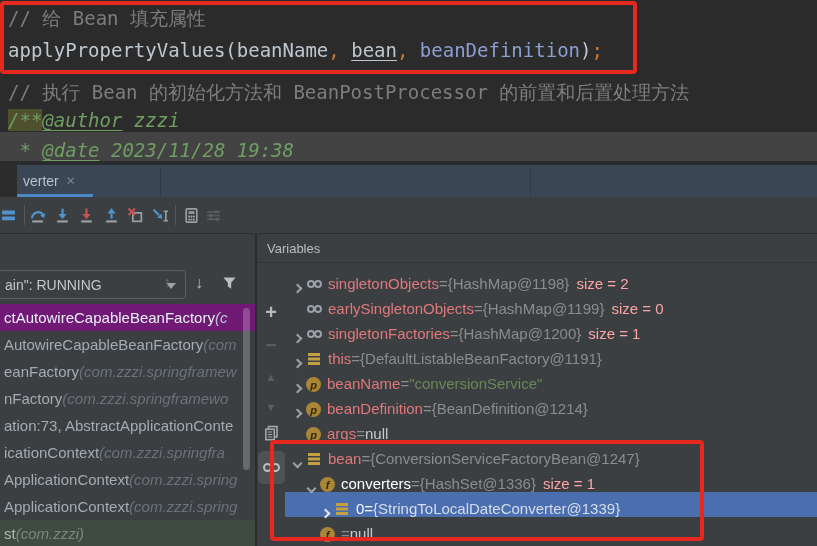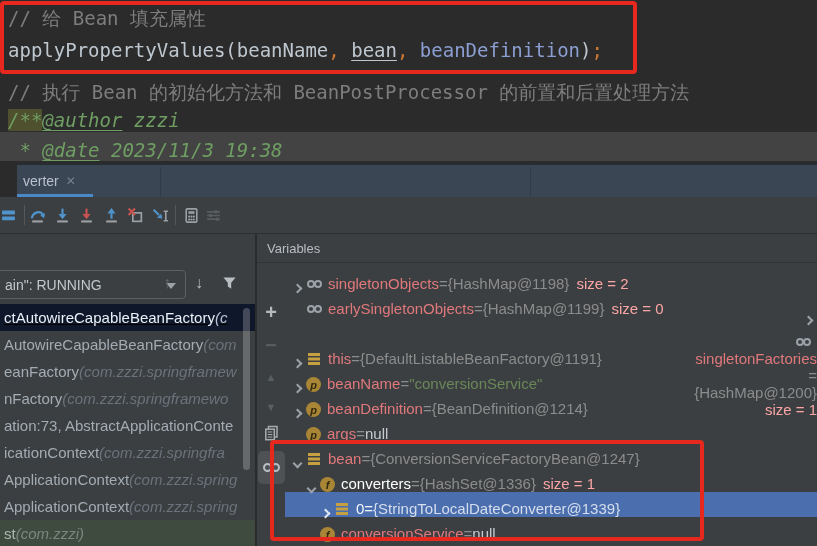--- a/index.html
+++ b/index.html
@@ -58,21 +58,21 @@
   }
   .dd-caret { position:absolute; right:9px; top:12px; width:0; height:0; border-left:5px solid transparent; border-right:5px solid transparent; border-top:6px solid #9ba1a5; }
   .fr-ic { position:absolute; top:38px; width:20px; height:22px; display:flex; align-items:center; justify-content:center; font-size:16px; }
   .fr-up { left:157px; color:#63686a; }
   .fr-down { left:189px; color:#b6babd; }
   .fr-filter { left:219px; }
   .frames-list { position:absolute; left:0; top:70px; width:255px; }
   .frame-row { height:27px; display:flex; align-items:center; padding-left:4px; white-space:nowrap; overflow:hidden; font-size:15px; cursor:pointer; }
   .frame-row .fmain { color:#a3abb3; }
   .frame-row .fpkg { color:#6b727b; font-style:italic; }
-  .frame-row.selected { background:#0f172a;text-decoration:underline; }
+  .frame-row.selected { background:#701a75; }
   .frame-row.selected .fmain { color:#eaf0f7; }
   .frame-row.selected .fpkg { color:#b9c6d7; }
   .frame-row.user-frame { background:#3f4b3f; }
   .frame-row.user-frame .fmain { color:#aeb8ae; }
   .frame-row.user-frame .fpkg { color:#7b877c; }
   .fr-scroll { position:absolute; left:243px; top:74px; width:7px; height:162px; background:rgba(255,255,255,.22); border-radius:4px; }
 
   
   .vars { position:absolute; left:257px; top:0; width:560px; height:312px; overflow:hidden; }
   .vars-header { height:29px; border-bottom:1px solid #313437; display:flex; align-items:center; padding-left:10px; color:#b9bec3; font-size:13px; }
@@ -120,21 +120,21 @@
 
 <div class="screen">
 
   <section class="editor">
     <div class="cur-line"></div>
     <div id="code-layer">
         <div class="code-line" style="top: 5px;"><span class="tok-comment">// 给 Bean 填充属性</span></div>
         <div class="code-line" style="top: 37px;"><span class="tok-plain">applyPropertyValues</span><span class="tok-plain">(</span><span class="tok-plain">beanName</span><span class="tok-orange">, </span><span class="tok-underline">bean</span><span class="tok-orange">, </span><span class="tok-param">beanDefinition</span><span class="tok-plain">)</span><span class="tok-orange">;</span></div>
         <div class="code-line" style="top: 79px;"><span class="tok-comment">// 执行 Bean 的初始化方法和 BeanPostProcessor 的前置和后置处理方法</span></div>
         <div class="code-line" style="top: 107px;"><span class="tok-doc-hl">/**</span><span class="tok-doc-tag">@author</span><span class="tok-doc"> zzzi</span></div>
-        <div class="code-line" style="top: 137px;"><span class="tok-doc"> * </span><span class="tok-doc-tag">@date</span><span class="tok-doc"> 2023/11/3 19:38</span></div>
+        <div class="code-line" style="top: 137px;"><span class="tok-doc"> * </span><span class="tok-doc-tag">@date</span><span class="tok-doc"> 2023/11/28 19:38</span></div>
       </div>
   </section>
   <div class="annotation box1"></div>
 
   <div class="tabbar">
     <div class="tab">
       <span class="tab-label">verter</span>
       <span class="tab-close">✕</span>
     </div>
     <div class="tab-underline"></div>
@@ -319,21 +319,21 @@
             <span class="chev"></span>
             <span class="vicon watch">
               <i></i>
               <i></i>
             </span>
             <span class="v-name salmon">earlySingletonObjects</span>
             <span class="v-eq"> = </span>
             <span class="v-val dim">{HashMap@1199}</span>
             <span class="v-extra">size = 0</span>
           </div>
-          <div class="var-row" style="padding-left: 4px; flex-direction: column;">
+          <div class="var-row" style="padding-left: 4px;">
             <span class="chev right">
               <i></i>
             </span>
             <span class="vicon watch">
               <i></i>
               <i></i>
             </span>
             <span class="v-name salmon">singletonFactories</span>
             <span class="v-eq"> = </span>
             <span class="v-val dim">{HashMap@1200}</span>
@@ -397,21 +397,20 @@
               <i></i>
             </span>
             <span class="vicon object"></span>
             <span class="v-name light">0</span>
             <span class="v-eq"> = </span>
             <span class="v-val dim">{StringToLocalDateConverter@1339}</span>
           </div>
           <div class="var-row" style="padding-left: 18px;">
             <span class="chev"></span>
             <span class="vicon circ">f</span>
-            <span class="v-name salmon">conversionService</span>
             <span class="v-eq"> = </span>
             <span class="v-val light">null</span>
           </div>
         </div>
     </div>
   </div>
 
   <div class="annotation box2"></div>
 </div>
 

